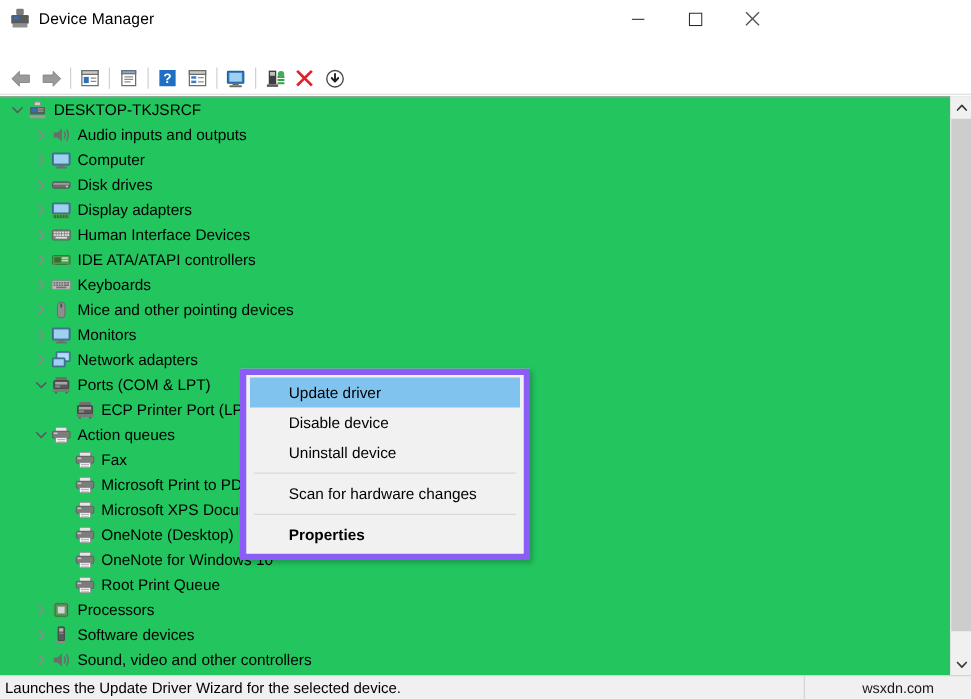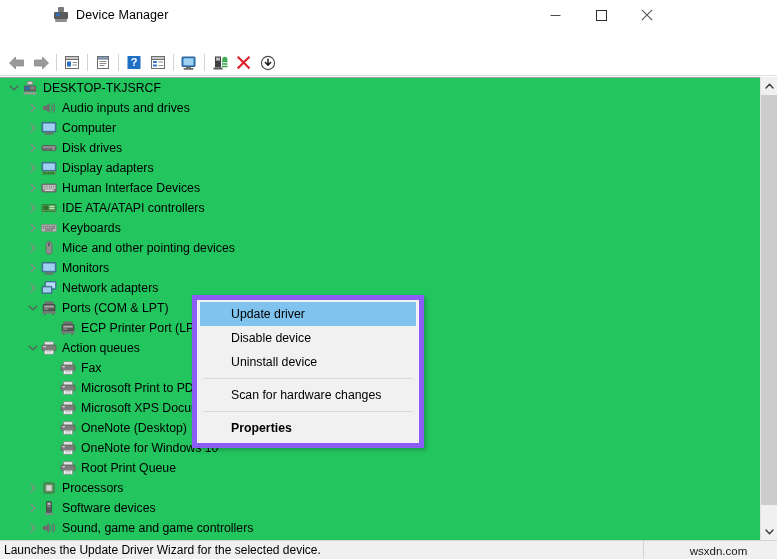--- a/index.html
+++ b/index.html
@@ -23,21 +23,20 @@
   }
 
   
   .titlebar {
     position: absolute;
     left: 0; top: 0;
     width: 625px; height: 30px;
     background: #ffffff;
     display: flex;
     align-items: center;
-    margin-left: 45px;
   }
   .titlebar-icon {
     width: 16px; height: 16px;
     margin-left: 8px; margin-right: 7px;
     position: relative;
     flex: none;
   }
   .tb-ico-top {
     position: absolute; left: 5px; top: 0px;
     width: 6px; height: 5px;
@@ -421,21 +420,21 @@
           <div class="twisty">
             <svg width="10" height="10" viewBox="0 0 10 10">
               <path d="M3.2 1.3 L6.9 5 L3.2 8.7" stroke="#8c8c8c" stroke-width="1.3" fill="none" stroke-linecap="round" stroke-linejoin="round"></path>
             </svg>
           </div>
           <div class="node-icon"><svg width="16" height="16" viewBox="0 0 16 16">
               <path d="M2 6 L5 6 L8.5 2.8 L8.5 13.2 L5 10 L2 10 Z" fill="#6c6c6c"></path>
               <path d="M10.2 5.2 Q12.2 8 10.2 10.8" stroke="#6c6c6c" stroke-width="1.2" fill="none"></path>
               <path d="M12.2 3.4 Q15 8 12.2 12.6" stroke="#6c6c6c" stroke-width="1.2" fill="none"></path>
             </svg></div>
-          <div class="node-label">Audio inputs and drives</div>
+          <div class="node-label">Audio inputs and outputs</div>
         </div>
         <div class="tree-row">
           <div style="width: 25px; flex: 0 0 auto;"></div>
           <div class="twisty">
             <svg width="10" height="10" viewBox="0 0 10 10">
               <path d="M3.2 1.3 L6.9 5 L3.2 8.7" stroke="#8c8c8c" stroke-width="1.3" fill="none" stroke-linecap="round" stroke-linejoin="round"></path>
             </svg>
           </div>
           <div class="node-icon"><svg width="16" height="16" viewBox="0 0 16 16">
               <rect x="1" y="2.5" width="14" height="9.5" rx="0.6" fill="#4f7ea8" stroke="#3d6384" stroke-width="0.8"></rect>
@@ -773,21 +772,21 @@
           <div class="twisty">
             <svg width="10" height="10" viewBox="0 0 10 10">
               <path d="M3.2 1.3 L6.9 5 L3.2 8.7" stroke="#8c8c8c" stroke-width="1.3" fill="none" stroke-linecap="round" stroke-linejoin="round"></path>
             </svg>
           </div>
           <div class="node-icon"><svg width="16" height="16" viewBox="0 0 16 16">
               <path d="M2 6 L5 6 L8.5 2.8 L8.5 13.2 L5 10 L2 10 Z" fill="#6c6c6c"></path>
               <path d="M10.2 5.2 Q12.2 8 10.2 10.8" stroke="#6c6c6c" stroke-width="1.2" fill="none"></path>
               <path d="M12.2 3.4 Q15 8 12.2 12.6" stroke="#6c6c6c" stroke-width="1.2" fill="none"></path>
             </svg></div>
-          <div class="node-label">Sound, game and game controllers</div>
+          <div class="node-label">Sound, video and other controllers</div>
         </div>
         <div class="tree-row">
           <div style="width: 25px; flex: 0 0 auto;"></div>
         </div>
       </div>
   </div>
 
   <div class="vscroll">
     <div class="vs-arrow top">
       <svg width="9" height="6" viewBox="0 0 9 6">

